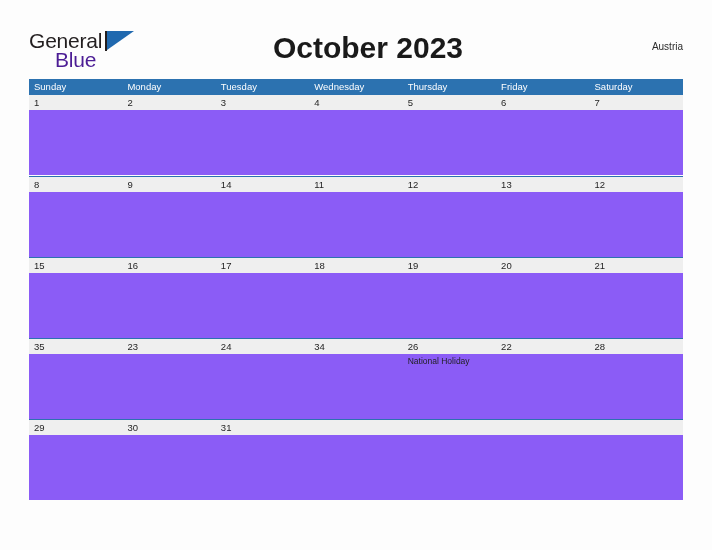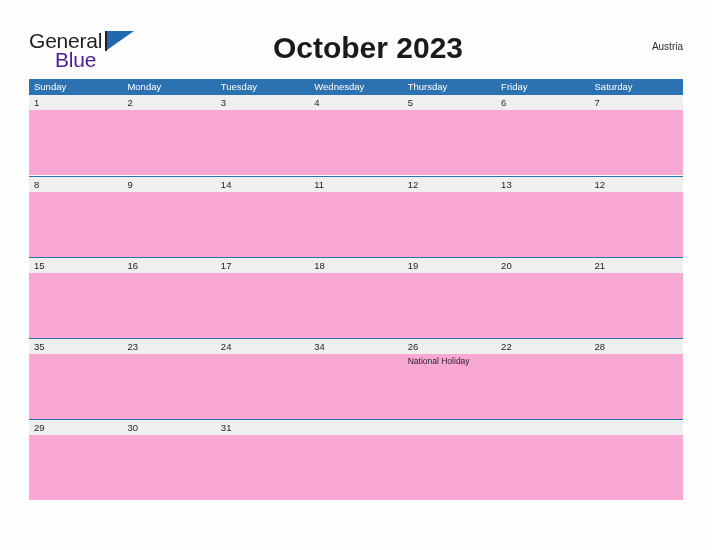--- a/index.html
+++ b/index.html
@@ -137,21 +137,21 @@
   .week-row .day-strip {
     display: flex;
     width: 654px;
     height: 15px;
     background: #EFEFEF;
   }
   .week-row .body-strip {
     display: flex;
     width: 654px;
     height: 65px;
-    background: #f9a8d4;
+    background: #8b5cf6;
   }
   .day-number {
     flex: 1 1 0;
     min-width: 0;
     font-size: 9.5px;
     line-height: 15px;
     color: #1F1F1F;
     padding-left: 5px;
     box-sizing: border-box;
     white-space: nowrap;

